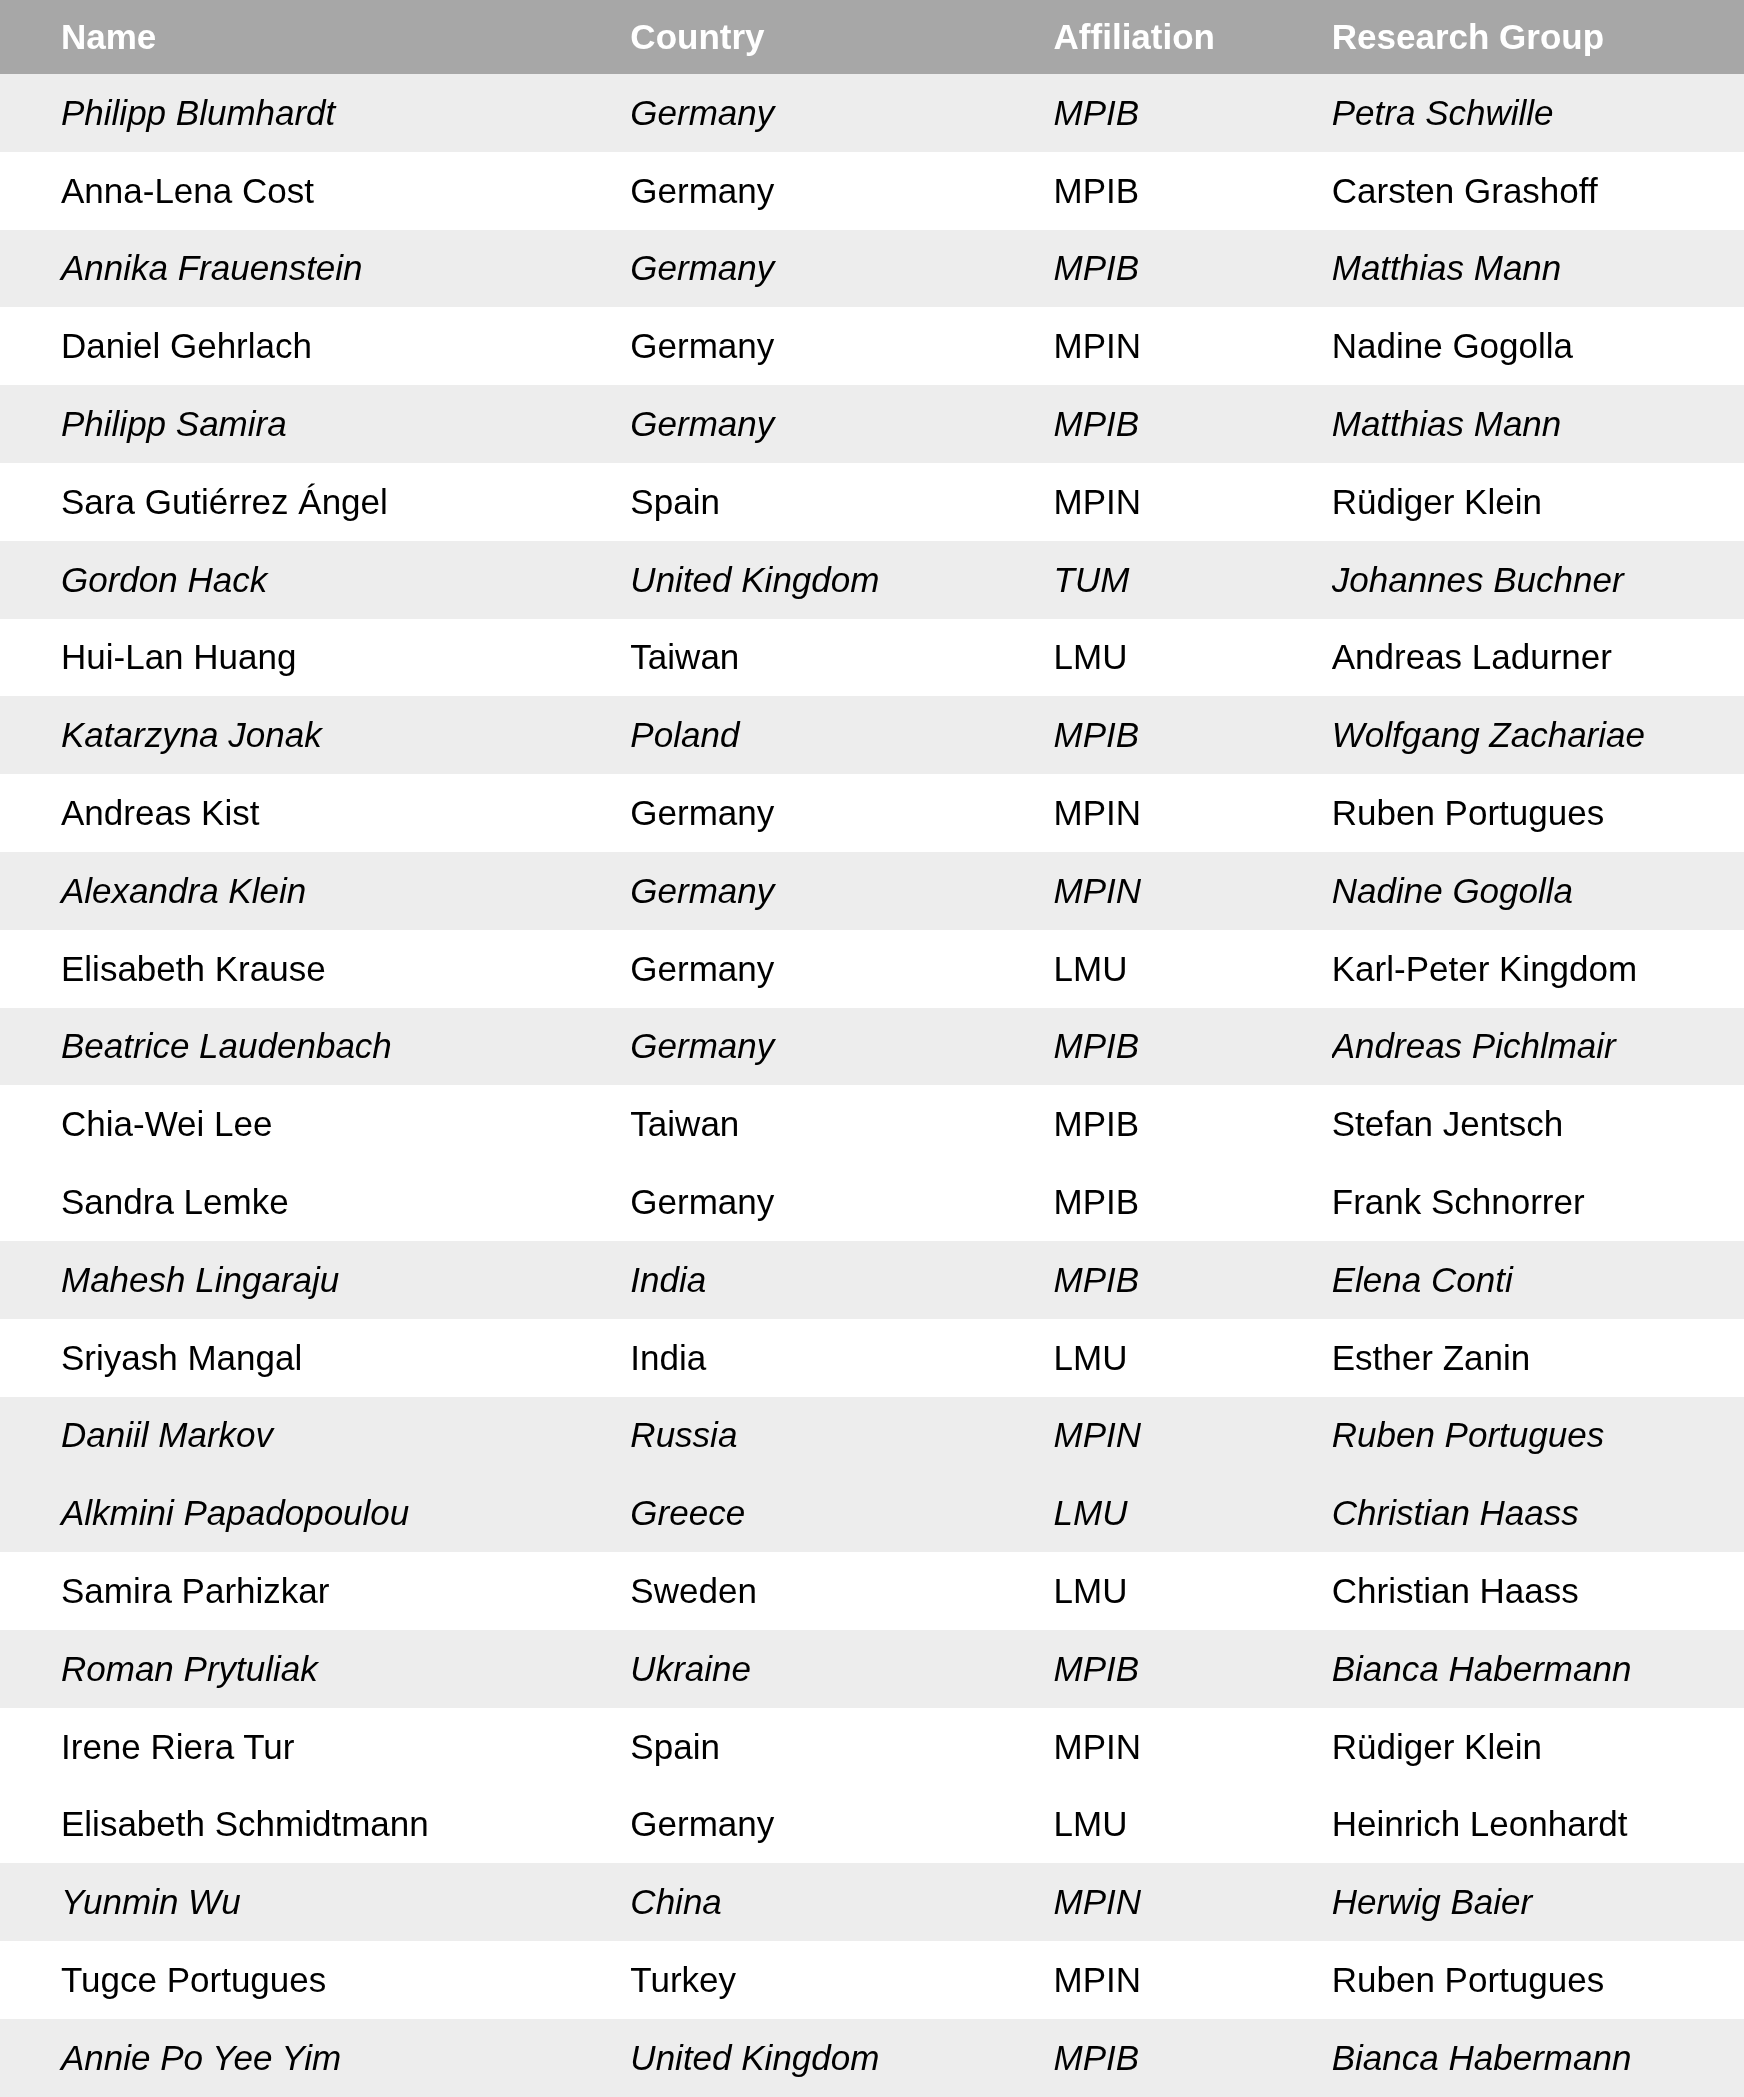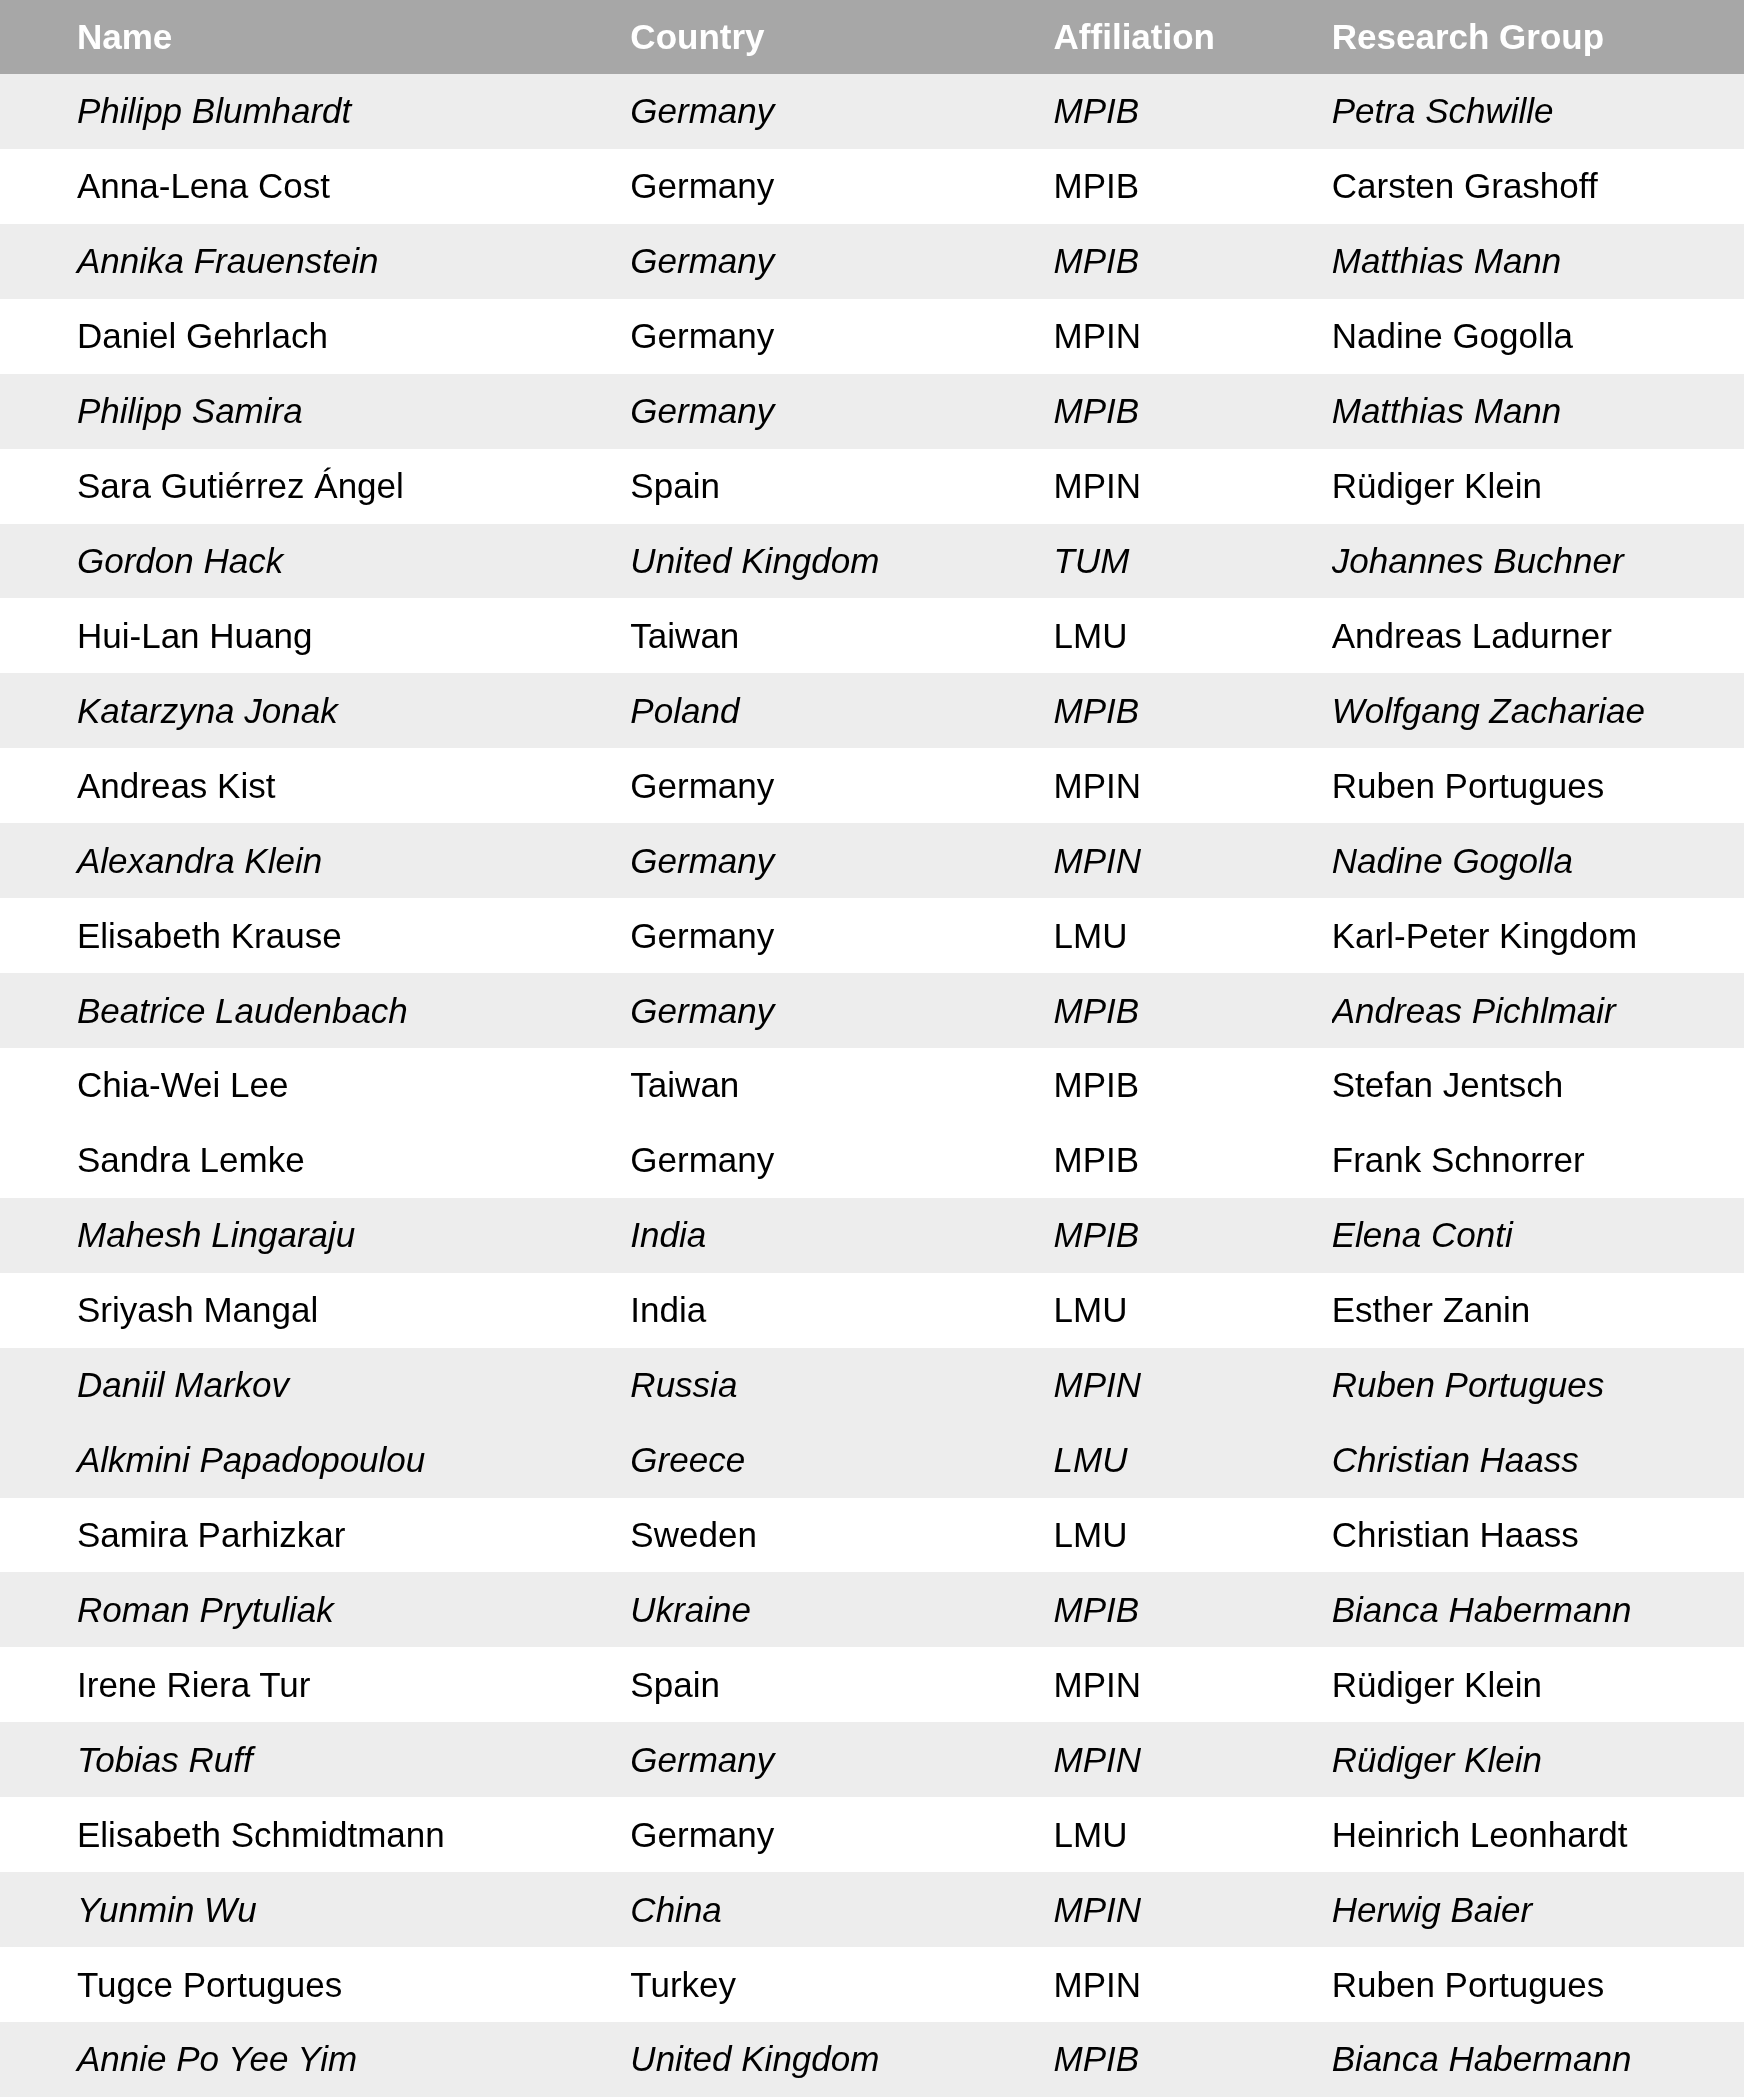--- a/index.html
+++ b/index.html
@@ -45,21 +45,21 @@
     vertical-align: middle;
     white-space: nowrap;
     overflow: hidden;
     padding: 0;
   }
   tr.odd td  { background: var(--row-odd-bg, #ededed); font-style: italic; }
   tr.even td { background: var(--row-even-bg, #ffffff); }
 
   th:first-child,
   td:first-child {
-    padding-left: 77px;
+    padding-left: 61px;
   }
 </style>
 </head>
 <body>
 
 <div class="page">
   <table class="roster">
     <colgroup>
       <col class="c-name">
       <col class="c-country">
@@ -200,26 +200,20 @@
           <td>Ukraine</td>
           <td>MPIB</td>
           <td>Bianca Habermann</td>
         </tr>
         <tr class="even">
           <td>Irene Riera Tur</td>
           <td>Spain</td>
           <td>MPIN</td>
           <td>Rüdiger Klein</td>
         </tr>
-        <tr class="odd">
-          <td>Tobias Ruff</td>
-          <td>Germany</td>
-          <td>MPIN</td>
-          <td>Rüdiger Klein</td>
-        </tr>
         <tr class="even">
           <td>Elisabeth Schmidtmann</td>
           <td>Germany</td>
           <td>LMU</td>
           <td>Heinrich Leonhardt</td>
         </tr>
         <tr class="odd">
           <td>Yunmin Wu</td>
           <td>China</td>
           <td>MPIN</td>

